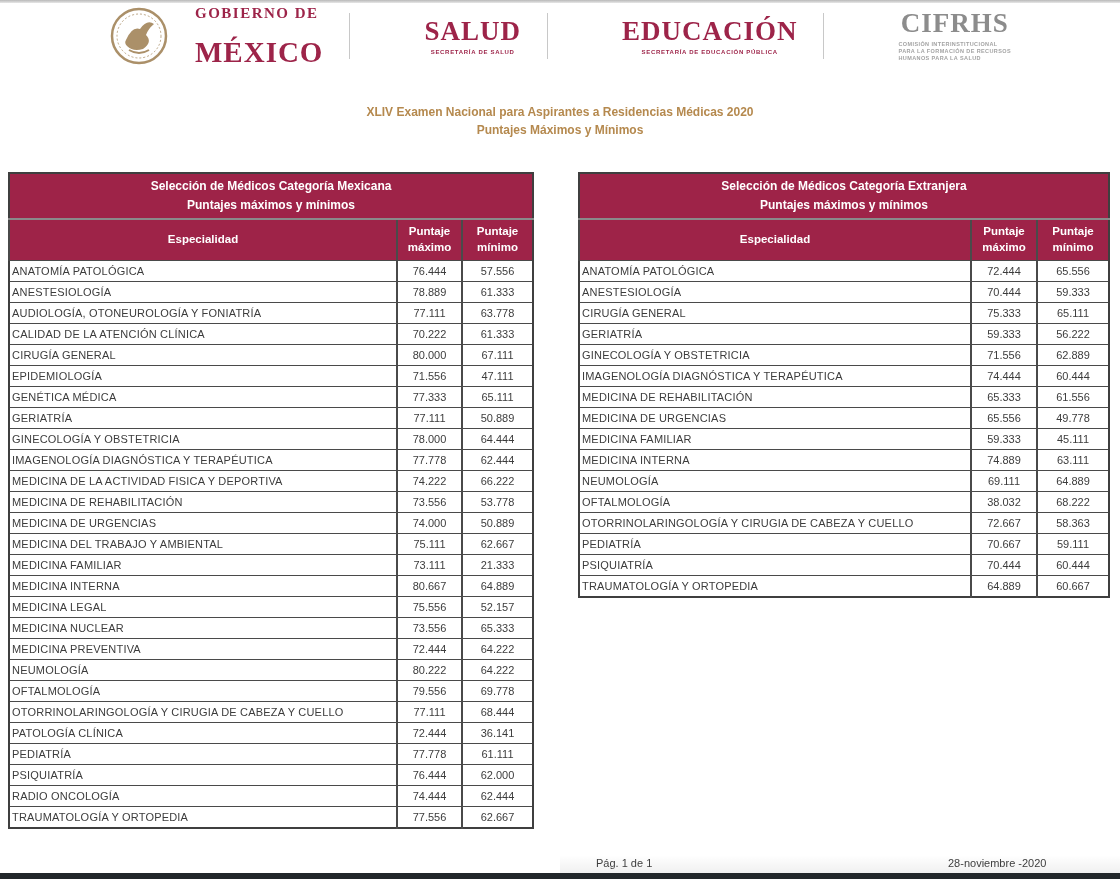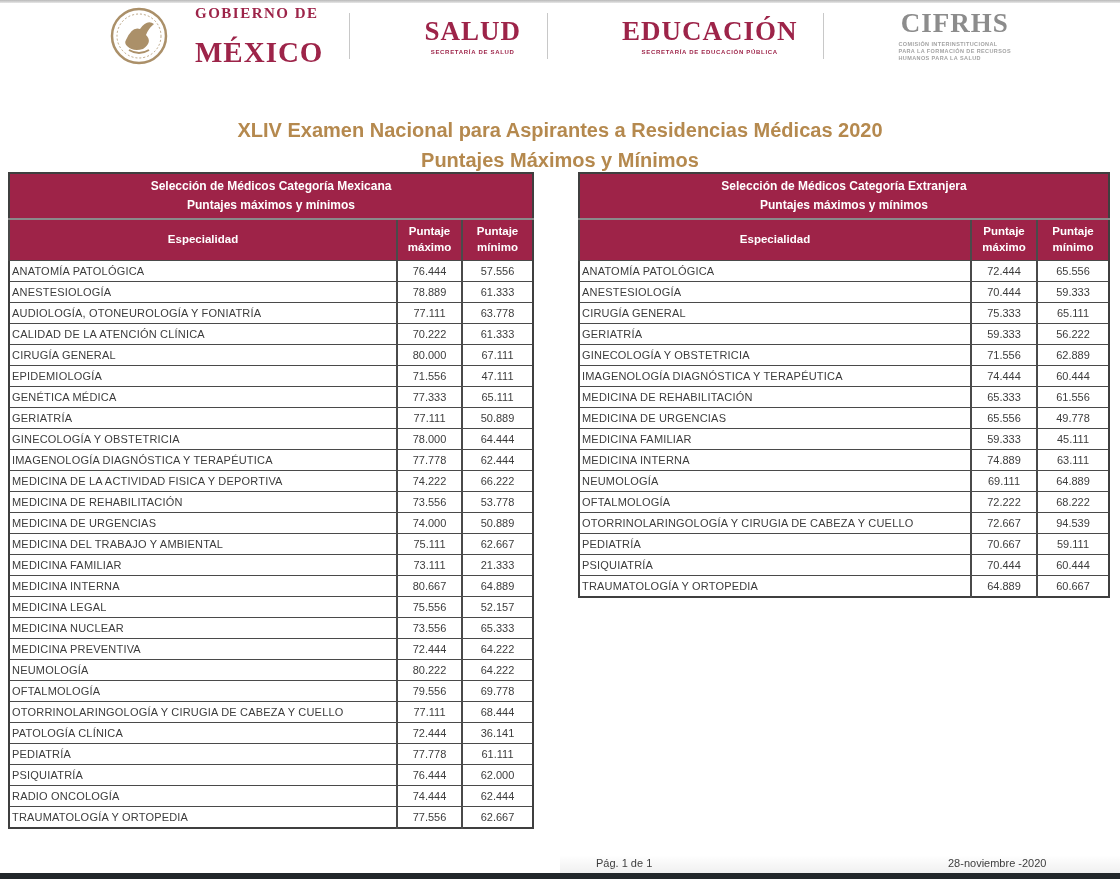--- a/index.html
+++ b/index.html
@@ -22,22 +22,22 @@
   .gob-line2 { font-size:29px; letter-spacing:1px; margin-top:17px; }
   .logo-div { width:1px; height:46px; background:#c8c8c8; flex:0 0 auto; }
   .logo-block { text-align:center; font-family:"Liberation Serif", serif;margin-left:48px; }
   .logo-name { font-weight:bold; font-size:27px; letter-spacing:1px; color:#9D2449; line-height:1; }
   .logo-caption { font-size:6px; letter-spacing:0.7px; color:#9D2449; margin-top:4px;
     font-family:"Liberation Sans", sans-serif; font-weight:bold; }
   .cifrhs .logo-name { color:#8c8c8c; }
   .cifrhs .logo-caption { color:#a3a3a3; text-align:left; font-size:5.5px; line-height:1.3; letter-spacing:0.4px; }
 
   
-  .doc-title { position:absolute; top:115px; left:0; right:0; text-align:center;
-    color:#b5894e; font-weight:bold; font-size:20px; line-height:1.5; }
+  .doc-title { position:absolute; top:103px; left:0; right:0; text-align:center;
+    color:#b5894e; font-weight:bold; font-size:12px; line-height:1.5; }
 
   
   table.score-tbl { position:absolute; border-collapse:collapse; table-layout:fixed;
     border:2px solid #3f3f3f; }
   .tbl-left  { left:8px;   top:172px; width:524px;border-radius:29px; }
   .tbl-right { left:578px; top:172px; width:530px; }
   .score-tbl th, .score-tbl td { border:1px solid #4a4a4a; }
   .score-tbl .title-cell { background:#9E2348; color:#ffffff; font-size:12px; font-weight:bold;
     text-align:center; height:42px; line-height:1.55; border-bottom:2px solid #8a8a8a; }
   .score-tbl .col-head { background:#9E2348; color:#ffffff; font-size:11.5px; font-weight:bold;
@@ -328,27 +328,27 @@
         <td class="num">74.889</td>
         <td class="num">63.111</td>
       </tr>
       <tr>
         <td class="name">NEUMOLOGÍA</td>
         <td class="num">69.111</td>
         <td class="num">64.889</td>
       </tr>
       <tr>
         <td class="name">OFTALMOLOGÍA</td>
-        <td class="num">72.222</td>
+        <td class="num">38.032</td>
         <td class="num">68.222</td>
       </tr>
       <tr>
         <td class="name">OTORRINOLARINGOLOGÍA Y CIRUGIA DE CABEZA Y CUELLO</td>
         <td class="num">72.667</td>
-        <td class="num">94.539</td>
+        <td class="num">58.363</td>
       </tr>
       <tr>
         <td class="name">PEDIATRÍA</td>
         <td class="num">70.667</td>
         <td class="num">59.111</td>
       </tr>
       <tr>
         <td class="name">PSIQUIATRÍA</td>
         <td class="num">70.444</td>
         <td class="num">60.444</td>

